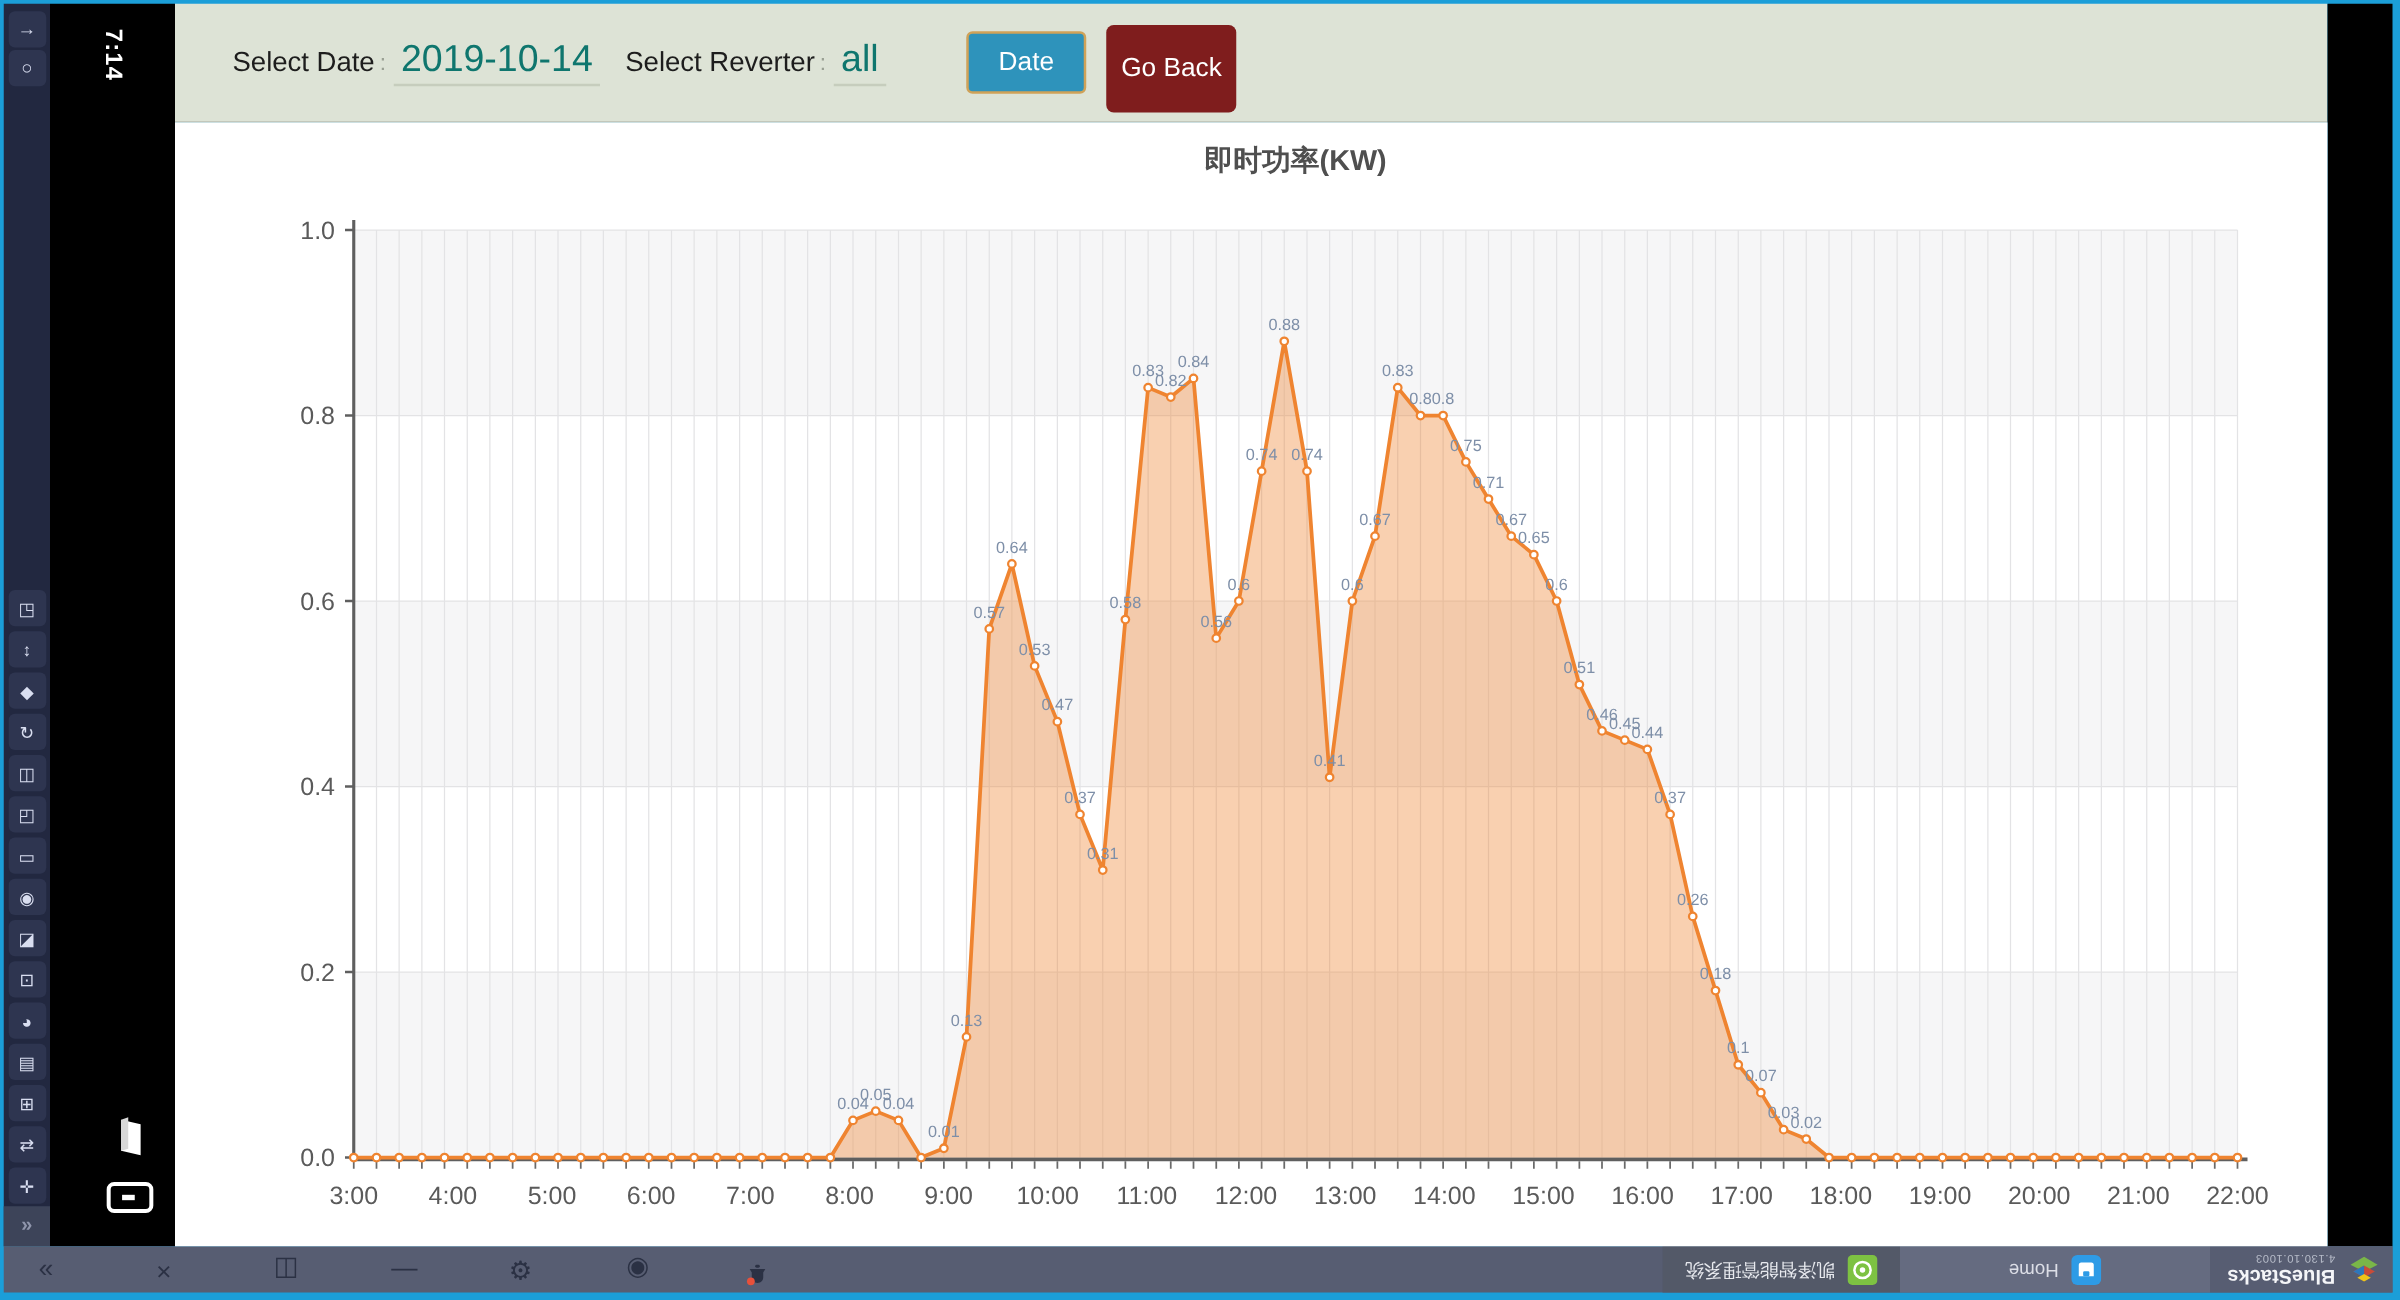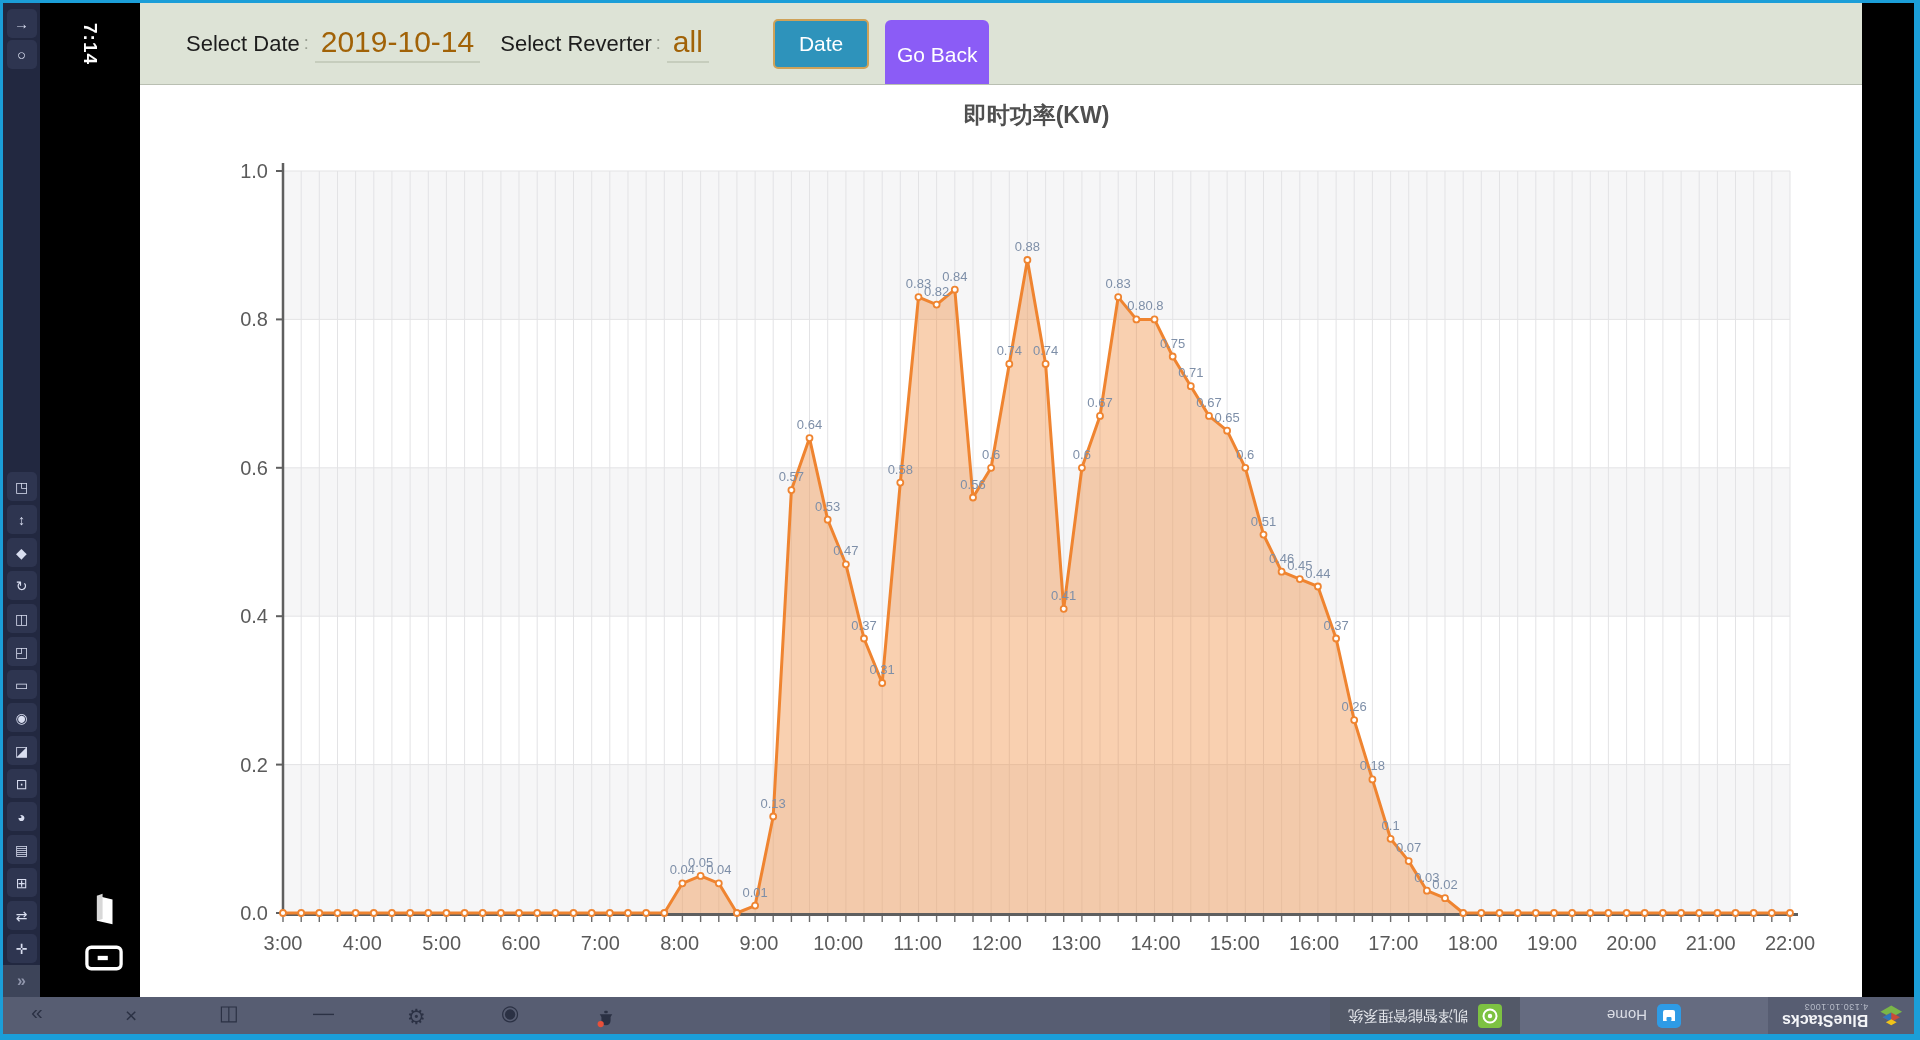--- a/index.html
+++ b/index.html
@@ -26,30 +26,30 @@
   .black-strip-left { width:100px; background:#000; display:flex; flex-direction:column;
                       align-items:center; }
   .status-time { color:#fff; font-size:19px; font-weight:bold; letter-spacing:1px;
                  transform:rotate(90deg); transform-origin:center; margin-top:30px; }
   .nav-icons { margin-top:auto; margin-bottom:26px; display:flex; flex-direction:column;
                gap:16px; align-items:center; padding-left:28px; }
   .black-strip-right { width:52px; background:#000; }
 
   
   .app-col { flex:1; display:flex; flex-direction:column; min-width:0; }
-  .app-toolbar { height:82px; background:#dde3d6; border-bottom:1px solid #b9bfb2;
+  .app-toolbar { height:95px; background:#dde3d6; border-bottom:1px solid #b9bfb2;
                  display:flex; align-items:center; padding-left:46px; overflow:hidden; }
   .tb-label { font-size:22px; color:#1d1d1d; }
   .tb-colon { font-size:18px; color:#9aa093; margin:0 6px 0 4px; }
-  .tb-value { font-size:30px; color:#a16207; border-bottom:2px solid #c6cdbd;
+  .tb-value { font-size:30px; color:#0f766e; border-bottom:2px solid #c6cdbd;
               padding:0 6px 2px 6px; }
   .gap20 { width:20px; } .gap60 { width:64px; } .gap16 { width:16px; }
   .query-btn { background:#2e93bb; border:2px solid #cfa258; border-radius:5px;
                color:#fff; font-size:21px; padding:11px 24px; cursor:pointer; }
-  .goback-btn { background:#8b5cf6; border:none; border-radius:6px; color:#fff;
+  .goback-btn { background:#7f1d1d; border:none; border-radius:6px; color:#fff;
                 font-size:21px; line-height:1.25; width:104px; padding:6px 8px;
                 text-align:center; align-self:flex-start; margin-top:17px;
                 height:70px; cursor:pointer; }
   .app-content { flex:1; background:#fff; position:relative; overflow:hidden; }
   .app-content svg { position:absolute; inset:0; }
 
   
   .bs-taskbar { height:37px; background:#575d72; display:flex; align-items:stretch; }
   .task-icons { display:flex; align-items:center; padding-left:28px; gap:0; }
   .task-icon { width:94px; height:37px; display:flex; align-items:center; justify-content:flex-start;

